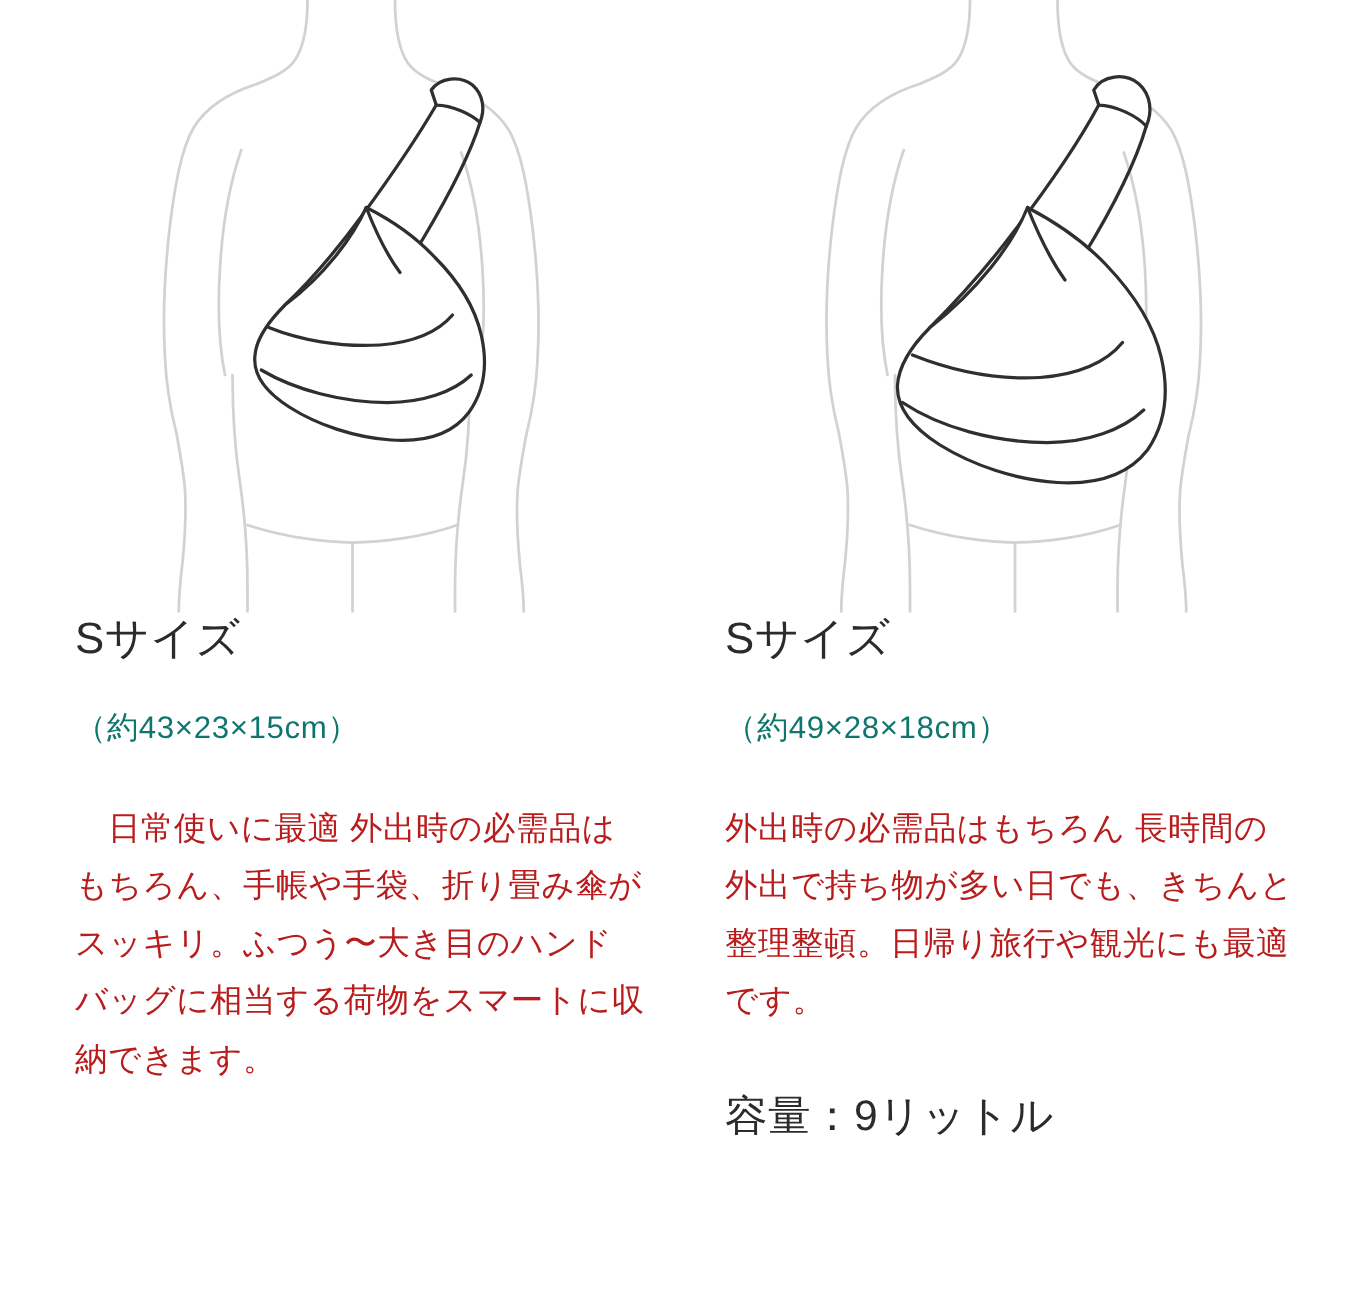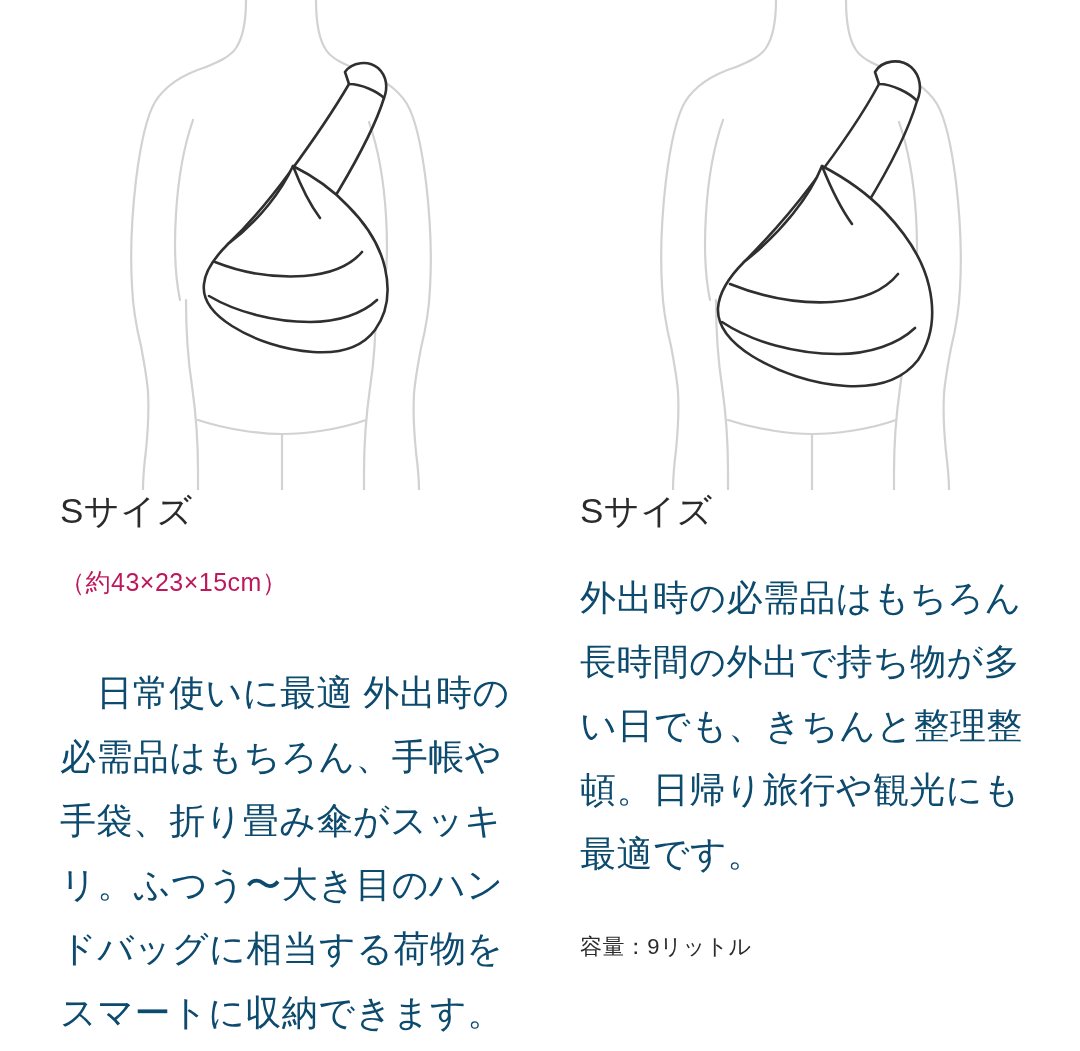--- a/index.html
+++ b/index.html
@@ -55,37 +55,37 @@
     font-size: 35px;
     line-height: 1.2;
     font-weight: 400;
     color: #2b2b2b;
     margin: 0 0 34px 0;
     letter-spacing: 0.5px;
   }
   .size-dims {
     font-size: 25px;
     line-height: 1.3;
-    color: #be185d;
-    margin: 0 0 62px 0;
+    color: #0f766e;
+    margin: 0 0 40px 0;
     letter-spacing: 0.5px;
   }
   .size-desc {
-    font-size: 36px;
+    font-size: 26px;
     line-height: 1.78;
-    color: #0c4a6e;
+    color: #b91c1c;
     margin: 0 0 44px 0;
     letter-spacing: 0.4px;
     max-width: 470px;
   }
   .col-right .size-desc {
     max-width: 460px;
   }
   .size-cap {
-    font-size: 22px;
+    font-size: 34px;
     line-height: 1.5;
     color: #2b2b2b;
     margin: 0;
     letter-spacing: 0.4px;
   }
   .body-line {
     fill: none;
     stroke: #d2d2d4;
     stroke-width: 2.2;
     stroke-linecap: round;
@@ -206,19 +206,20 @@
           <path class="bag-line" d="M190 284 C220 296 256 304 292 302 C322 300 345 290 358 274"></path>
 
           <path class="bag-line" d="M182 322 C212 342 256 354 298 354 C330 354 358 344 375 328"></path>
 
           <path class="bag-line" d="M282 166 C290 186 299 206 312 224"></path>
         </svg>
       </div>
 
       <div class="text-block">
         <h2 class="size-title">Sサイズ</h2>
+        <p class="size-dims">（約49×28×18cm）</p>
         <p class="size-desc">外出時の必需品はもちろん 長時間の外出で持ち物が多い日でも、きちんと整理整頓。日帰り旅行や観光にも最適です。</p>
         <p class="size-cap">容量：9リットル</p>
       </div>
     </div>
 
   </div>
 </div>
 
 </body></html>

